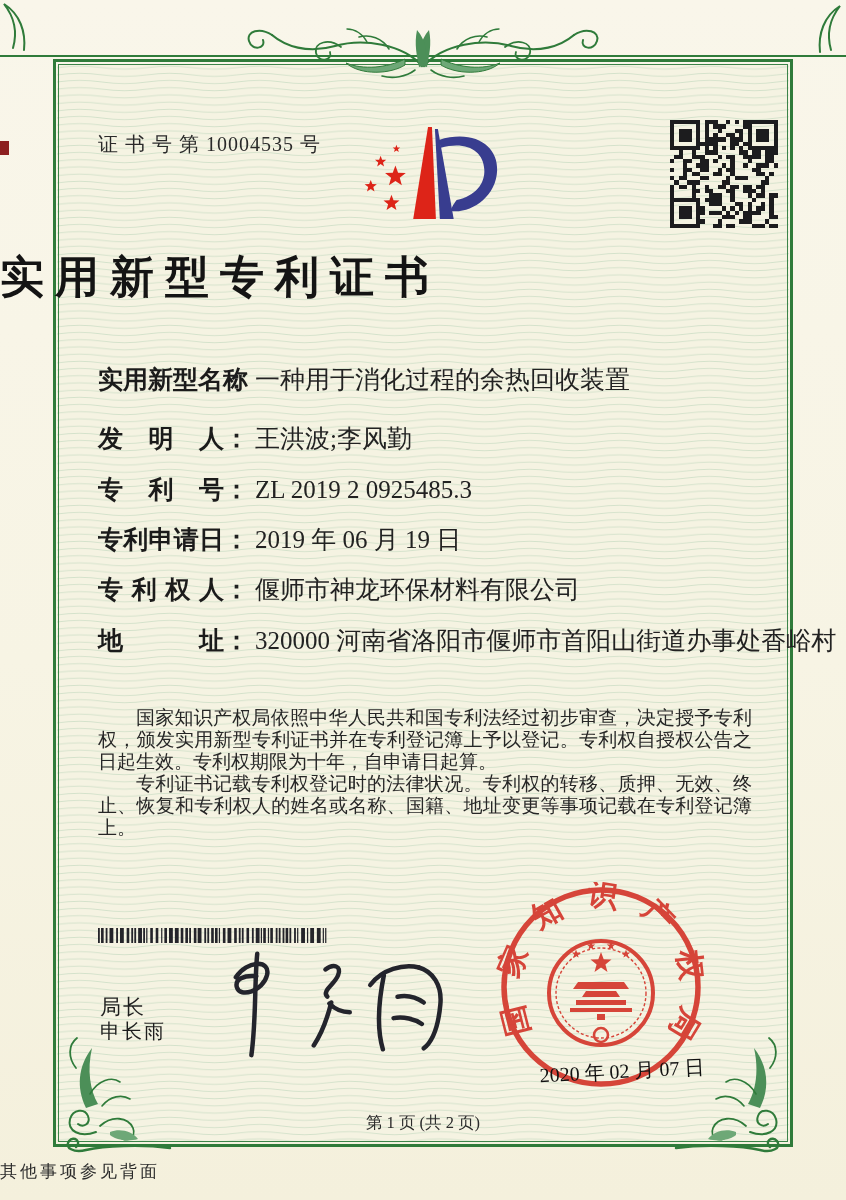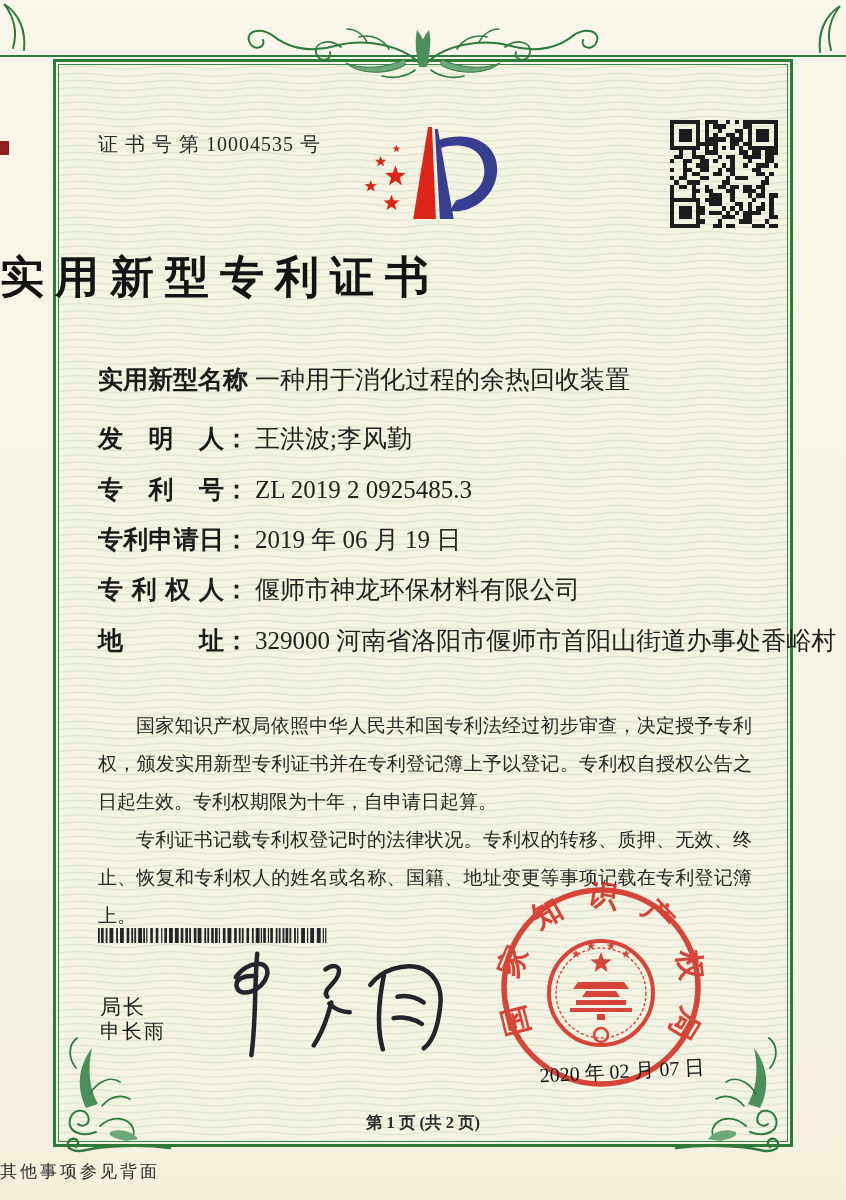--- a/index.html
+++ b/index.html
@@ -30,30 +30,30 @@
   .title { position:absolute; left:0; top:248px; width:846px; text-align:left;
            font-size:44px; font-weight:bold; letter-spacing:11px; color:#141414; }
   
   .row { position:absolute; left:98px; width:660px; font-size:25px; white-space:nowrap; }
   .lbl { display:inline-block; width:126px; text-align:justify; text-align-last:justify; font-weight:600; color:#1b1b1b; vertical-align:top; }
   .lbl-s { width:110px; }
   .colon { font-weight:600; }
   .val { color:#222; padding-left:6px; }
   .grant-right { position:absolute; left:357px; top:0; white-space:nowrap; }
   
-  .body-text { position:absolute; left:98px; top:707px; width:654px; font-size:19px; line-height:38px; color:#262626; text-align:justify; }
+  .body-text { position:absolute; left:98px; top:707px; width:654px; font-size:19px; line-height:22px; color:#262626; text-align:justify; }
   .body-text p { text-indent:2em; }
   
   .barcode { position:absolute; left:98px; top:928px; width:234px; height:15px; }
   .officer-title { position:absolute; left:100px; top:993px; font-size:21px; letter-spacing:2px; color:#1d1d1d; }
   .officer-name  { position:absolute; left:100px; top:1018px; font-size:20px; letter-spacing:2px; color:#1d1d1d; }
   .signature { position:absolute; left:222px; top:948px; width:238px; height:112px; }
   .seal { position:absolute; left:496px; top:882px; width:210px; height:210px; opacity:.93; }
   .seal-date { position:absolute; left:512px; top:1058px; width:220px; text-align:center; font-size:20px; color:#111; transform:rotate(-3deg); }
-  .page-num { position:absolute; left:0; top:1112px; width:846px; text-align:center; font-size:16.5px; color:#2b2b2b;font-weight:bold; }
+  .page-num { position:absolute; left:0; top:1112px; width:846px; text-align:center; font-size:16.5px; color:#2b2b2b; }
   .back-note { position:absolute; left:0; top:1160px; width:846px; text-align:left; font-size:17px; color:#2b2b2b; letter-spacing:3px; }
   svg .grn { stroke:#2f7b3a; fill:none; stroke-linecap:round; }
 </style>
 </head>
 <body>
 
 <div class="page">
 
   <svg class="guilloche" aria-hidden="true">
     <defs>
@@ -454,21 +454,21 @@
   <div class="row" style="top:473px">
     <span class="lbl">专利号</span><span class="colon">：</span><span class="val">ZL 2019 2 0925485.3</span>
   </div>
   <div class="row" style="top:523px">
     <span class="lbl">专利申请日</span><span class="colon">：</span><span class="val">2019 年 06 月 19 日</span>
   </div>
   <div class="row" style="top:573px">
     <span class="lbl">专利权人</span><span class="colon">：</span><span class="val">偃师市神龙环保材料有限公司</span>
   </div>
   <div class="row" style="top:624px">
-    <span class="lbl">地址</span><span class="colon">：</span><span class="val">329000 河南省洛阳市偃师市首阳山街道办事处香峪村</span>
+    <span class="lbl">地址</span><span class="colon">：</span><span class="val">320000 河南省洛阳市偃师市首阳山街道办事处香峪村</span>
   </div>
 
   <div class="body-text">
     <p>国家知识产权局依照中华人民共和国专利法经过初步审查，决定授予专利权，颁发实用新型专利证书并在专利登记簿上予以登记。专利权自授权公告之日起生效。专利权期限为十年，自申请日起算。</p>
     <p>专利证书记载专利权登记时的法律状况。专利权的转移、质押、无效、终止、恢复和专利权人的姓名或名称、国籍、地址变更等事项记载在专利登记簿上。</p>
   </div>
 
   <svg class="barcode" id="barcode-svg" viewBox="0 0 232 15" preserveAspectRatio="none" fill="#24242a" aria-hidden="true">
       <rect x="0.0" y="0" width="1.8" height="15"></rect>
       <rect x="3.0" y="0" width="2.6" height="15"></rect>

